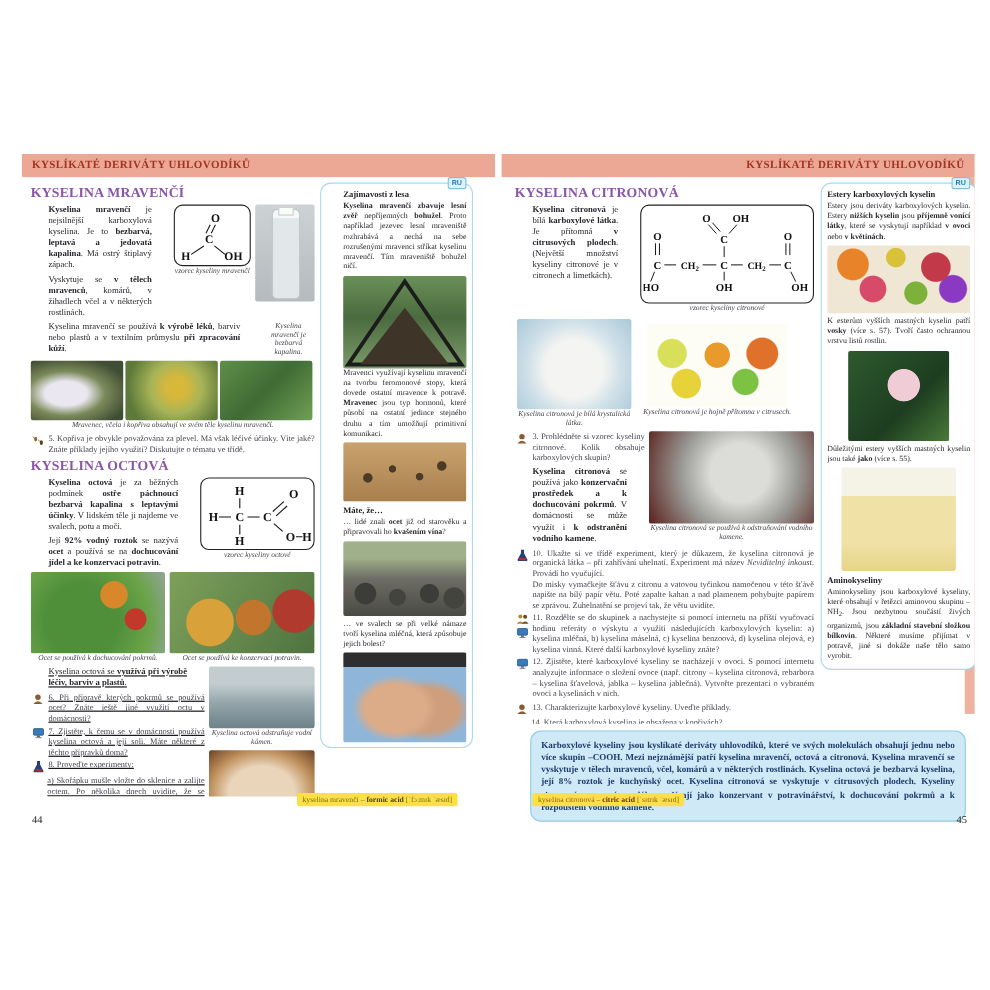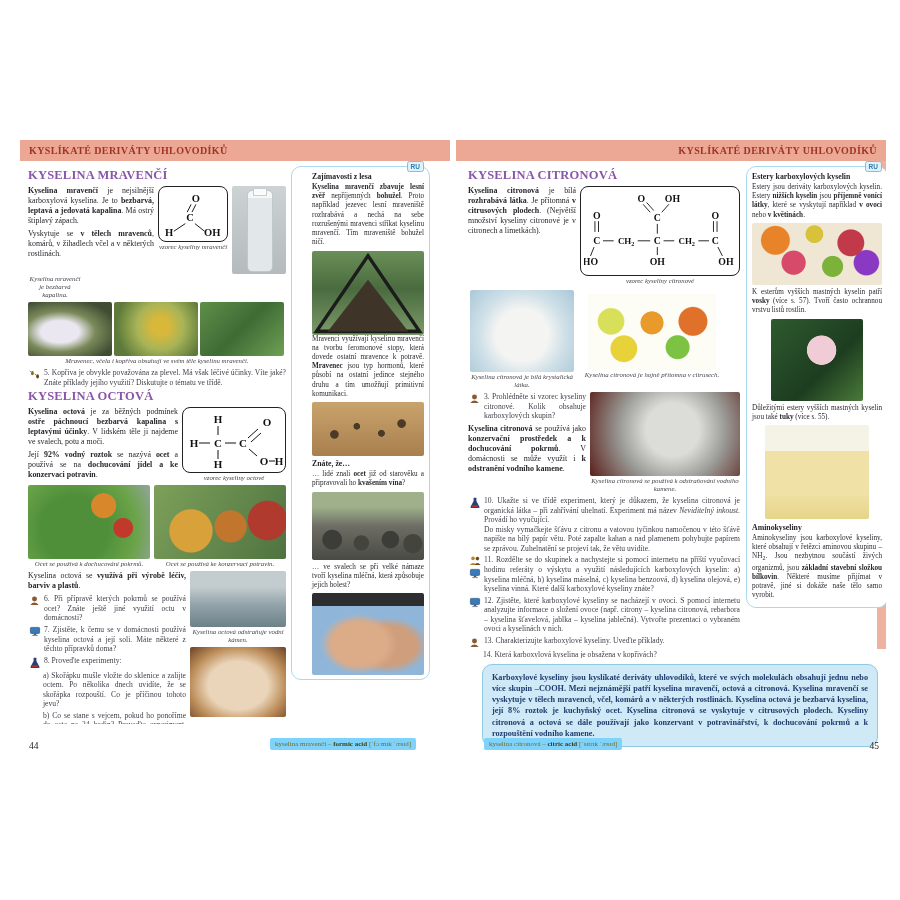--- a/index.html
+++ b/index.html
@@ -5,40 +5,40 @@
   html,body{margin:0;padding:0;}
   body{width:900px;height:900px;background:#fff;font-family:"Liberation Serif",serif;overflow:hidden;position:relative;}
   .spread{position:absolute;left:20px;top:140px;display:flex;gap:6px;}
   .page{width:430px;height:616px;position:relative;background:#fff;}
   .band{height:21px;background:#eda795;color:#9e3526;font-weight:bold;font-size:10px;line-height:21px;padding:0 9px;letter-spacing:.4px;}
   .page-right .band{text-align:right;}
   .strip-pink{position:absolute;top:21px;right:0;width:9px;height:488px;background:#eeb2a0;}
   .row{display:flex;}
   .g4{gap:4px;} .g2{gap:2px;} .g6{gap:6px;}
   .h1{font-size:12.5px;color:#8a56a8;margin:2px 0 3px;font-weight:bold;letter-spacing:.2px;}
-  .body{font-size:7.9px;line-height:1.27;color:#26262c;text-align:justify;margin:0 0 3px;}
+  .body{font-size:7.9px;line-height:1.27;color:#26262c;text-align:justify;margin:0 16px 3px;}
   .cap{font-size:6.8px;font-style:italic;color:#44444c;text-align:center;line-height:1.18;margin:1px 0 3px;}
   .photo{flex-shrink:0;border-radius:2px;position:relative;overflow:hidden;}
   .q{display:flex;gap:3px;margin:0 0 2px;}
   .qtext{font-size:7.6px;line-height:1.26;color:#3e3e4a;text-align:justify;margin:0;}
   .qicon{width:13px;flex-shrink:0;display:flex;flex-direction:column;gap:2px;align-items:center;padding-top:1px;}
   .sub{margin:0 0 2px 15px;}
   .fbox{border:1.2px solid #222;border-radius:8px;background:#fff;display:flex;align-items:center;justify-content:center;padding:3px 2px;}
   .infobox{border:1.6px solid #a9d9ec;border-radius:10px;padding:5px 5px 4px;position:relative;background:#fff;}
   .bt{font-size:7.8px;font-weight:bold;margin:0 0 2px;color:#1e1e24;}
   .abody{font-size:7.2px;line-height:1.28;color:#2a2a30;text-align:justify;margin:0 0 3px;}
   .ru{position:absolute;top:-6px;right:5px;background:#dff2fb;border:1px solid #7fc0dc;color:#2e7fb0;font:bold 6.5px "Liberation Sans",sans-serif;padding:1px 3px;border-radius:2.5px;}
   .lp-body{display:flex;gap:5px;padding:5px 0 0 8px;height:558px;overflow:hidden;}
   .lp-main{width:258px;flex-shrink:0;}
   .lp-aside{width:112px;flex-shrink:0;align-self:flex-start;padding-left:20px;}
   .rp-body{display:flex;gap:6px;padding:5px 8px 0 12px;height:492px;overflow:hidden;}
   .rp-main{width:272px;flex-shrink:0;}
   .rp-side{width:130px;flex-shrink:0;align-self:flex-start;}
   .summary{margin:6px 0 0 26px;width:376px;background:#cfe9f6;border:1.6px solid #8ecbe2;border-radius:10px;padding:7px 9px;font-size:8.2px;font-weight:bold;color:#1e3c6e;line-height:1.36;text-align:justify;}
-  .flabel{position:absolute;bottom:6px;background:#7dd3fc;font-size:7px;color:#7c6a20;padding:2px 5px;border-radius:2px;white-space:nowrap;}
+  .flabel{position:absolute;bottom:23px;background:#fde047;font-size:7px;color:#7c6a20;padding:2px 5px;border-radius:2px;white-space:nowrap;}
   .flabel b{color:#4a3c10;}
   .page-left .flabel{left:250px;}
   .page-right .flabel{left:28px;}
   .pnum{position:absolute;bottom:5px;font-size:9.5px;color:#222;}
   .pnum-l{left:9px;} .pnum-r{right:7px;}
   svg text{font-family:"Liberation Serif",serif;font-weight:bold;fill:#111;}
   
   .ph-ant{background:radial-gradient(ellipse at 38% 55%,#eae7f0 0 26%,#7b8a5a 48%,#3f4d33 80%);}
   .ph-bee{background:radial-gradient(circle at 55% 45%,#d8b83a 0 16%,#a8b458 42%,#5d7a3a 80%);}
   .ph-nettle{background:linear-gradient(135deg,#5f8f4a,#3f6b34 50%,#6fa055);}
@@ -95,20 +95,21 @@
           </div>
           <div style="width:54px;">
             <div class="photo ph-bottle" style="width:54px;height:88px;">
               <div class="bshape"></div>
               <div class="bcap"></div>
             </div>
           </div>
         </div>
 
         <div class="row g4">
+          <p class="body" style="width:198px;">Kyselina mravenčí se používá <b>k výrobě léků</b>, barviv nebo plastů a v textilním průmyslu <b>při zpracování kůží</b>.</p>
           <p class="cap" style="width:54px;">Kyselina mravenčí je bezbarvá kapalina.</p>
         </div>
 
         <div class="row g2">
           <div class="photo ph-ant" style="width:84px;height:54px;"></div>
           <div class="photo ph-bee" style="width:84px;height:54px;"></div>
           <div class="photo ph-nettle" style="width:84px;height:54px;"></div>
         </div>
         <p class="cap">Mravenec, včela i kopřiva obsahují ve svém těle kyselinu mravenčí.</p>
 
@@ -161,21 +162,21 @@
             <div class="photo ph-salad" style="width:122px;height:74px;"></div>
             <p class="cap">Ocet se používá k dochucování pokrmů.</p>
           </div>
           <div style="width:132px;">
             <div class="photo ph-jars" style="width:132px;height:74px;"></div>
             <p class="cap">Ocet se používá ke konzervaci potravin.</p>
           </div>
         </div>
 
         <div class="row g4">
-          <div style="width:158px;">
+          <div style="width:158px;text-decoration:underline;">
             <p class="body">Kyselina octová se <b>využívá při výrobě léčiv, barviv a plastů</b>.</p>
             <div class="q">
               <span class="qicon">
                 <svg width="11" height="11" viewBox="0 0 12 12">
                     <circle cx="6" cy="4.3" r="2.7" fill="#8a5a32"></circle>
                     <path d="M1.4 11 Q6 5.6 10.6 11 Z" fill="#8a5a32"></path>
                   </svg>
               </span>
               <p class="qtext">6. Při přípravě kterých pokrmů se používá ocet? Znáte ještě jiné využití octu v domácnosti?</p>
             </div>
@@ -214,21 +215,21 @@
         <p class="bt">Zajímavosti z lesa</p>
         <p class="abody"><b>Kyselina mravenčí zbavuje lesní zvěř</b> nepříjemných <b>bohužel</b>. Proto například jezevec lesní mraveniště rozhrabává a nechá na sebe rozrušenými mravenci stříkat kyselinu mravenčí. Tím mraveniště bohužel ničí.</p>
         <div class="photo ph-anthill" style="width:100%;height:84px;">
           <svg width="100%" height="100%" viewBox="0 0 100 70" preserveAspectRatio="none">
             <polygon points="50,4 96,67 4,67" fill="none" stroke="#1c1c1c" stroke-width="3"></polygon>
             <path d="M50 24 L86 67 L14 67 Z" fill="#3f3428"></path>
           </svg>
         </div>
         <p class="abody">Mravenci využívají kyselinu mravenčí na tvorbu feromonové stopy, která dovede ostatní mravence k potravě. <b>Mravenec</b> jsou typ hormonů, které působí na ostatní jedince stejného druhu a tím umožňují primitivní komunikaci.</p>
         <div class="photo ph-trail" style="width:100%;height:54px;"></div>
-        <p class="bt" style="margin-top:3px;">Znáte, že…</p>
+        <p class="bt" style="margin-top:3px;">Máte, že…</p>
         <p class="abody">… lidé znali <b>ocet</b> již od starověku a připravovali ho <b>kvašením vína</b>?</p>
         <div class="photo ph-vinjars" style="width:100%;height:68px;"></div>
         <p class="abody" style="margin-top:3px;">… ve svalech se při velké námaze tvoří kyselina mléčná, která způsobuje jejich bolest?</p>
         <div class="photo ph-legs" style="width:100%;height:82px;"></div>
       </aside>
     </div>
 
     <div class="flabel">kyselina mravenčí – <b>formic acid</b> [ˈfɔːmɪk ˈæsɪd]</div>
     <div class="pnum pnum-l">44</div>
   </div>
@@ -236,21 +237,21 @@
   <div class="page page-right">
     <div class="band">KYSLÍKATÉ DERIVÁTY UHLOVODÍKŮ</div>
     <div class="strip-pink"></div>
 
     <div class="rp-body">
       <div class="rp-main">
 
         <div class="h1">KYSELINA CITRONOVÁ</div>
 
         <div class="row g4">
-          <p class="body" style="width:108px;"><b>Kyselina citronová</b> je bílá <b>rozhrabává látka</b>. Je přítomná <b>v citrusových plodech</b>. (Největší množství kyseliny citronové je v citronech a limetkách).</p>
+          <p class="body" style="width:108px;"><b>Kyselina citronová</b> je bílá <b>karboxylové látka</b>. Je přítomná <b>v citrusových plodech</b>. (Největší množství kyseliny citronové je v citronech a limetkách).</p>
           <div style="width:160px;">
             <div class="fbox">
               <svg width="152" height="82" viewBox="0 0 170 92">
                 <text x="64" y="13" font-size="11" text-anchor="middle">O</text>
                 <text x="99" y="13" font-size="11" text-anchor="middle">OH</text>
                 <line x1="66" y1="16" x2="74" y2="25" stroke="#111" stroke-width="1"></line>
                 <line x1="70" y1="14" x2="78" y2="23" stroke="#111" stroke-width="1"></line>
                 <line x1="95" y1="16" x2="87" y2="25" stroke="#111" stroke-width="1"></line>
                 <text x="82" y="35" font-size="11" text-anchor="middle">C</text>
                 <line x1="82" y1="38" x2="82" y2="49" stroke="#111" stroke-width="1"></line>
@@ -362,21 +363,21 @@
 
       </div>
 
       <aside class="infobox rp-side">
         <span class="ru">RU</span>
         <p class="bt">Estery karboxylových kyselin</p>
         <p class="abody">Estery jsou deriváty karboxylových kyselin. Estery <b>nižších kyselin</b> jsou <b>příjemně vonící látky</b>, které se vyskytují například <b>v ovoci</b> nebo <b>v květinách</b>.</p>
         <div class="photo ph-fruitmix" style="width:100%;height:62px;"></div>
         <p class="abody" style="margin-top:3px;">K esterům vyšších mastných kyselin patří <b>vosky</b> (více s. 57). Tvoří často ochrannou vrstvu listů rostlin.</p>
         <div class="photo ph-hoya" style="width:92px;height:82px;margin:0 auto;"></div>
-        <p class="abody" style="margin-top:3px;">Důležitými estery vyšších mastných kyselin jsou také <b>tuky</b> (více s. 55).</p>
+        <p class="abody" style="margin-top:3px;">Důležitými estery vyšších mastných kyselin jsou také <b>jako</b> (více s. 55).</p>
         <div class="photo ph-butter" style="width:104px;height:94px;margin:0 auto;"></div>
         <p class="bt" style="margin-top:4px;">Aminokyseliny</p>
         <p class="abody">Aminokyseliny jsou karboxylové kyseliny, které obsahují v řetězci aminovou skupinu –NH<sub>2</sub>. Jsou nezbytnou součástí živých organizmů, jsou <b>základní stavební složkou bílkovin</b>. Některé musíme přijímat v potravě, jiné si dokáže naše tělo samo vyrobit.</p>
       </aside>
     </div>
 
     <div class="summary">Karboxylové kyseliny jsou kyslíkaté deriváty uhlovodíků, které ve svých molekulách obsahují jednu nebo více skupin –COOH. Mezi nejznámější patří kyselina mravenčí, octová a citronová. Kyselina mravenčí se vyskytuje v tělech mravenců, včel, komárů a v některých rostlinách. Kyselina octová je bezbarvá kyselina, její 8% roztok je kuchyňský ocet. Kyselina citronová se vyskytuje v citrusových plodech. Kyseliny citronová a octová se dále používají jako konzervant v potravinářství, k dochucování pokrmů a k rozpouštění vodního kamene.</div>
 
     <div class="flabel">kyselina citronová – <b>citric acid</b> [ˈsɪtrɪk ˈæsɪd]</div>
     <div class="pnum pnum-r">45</div>

